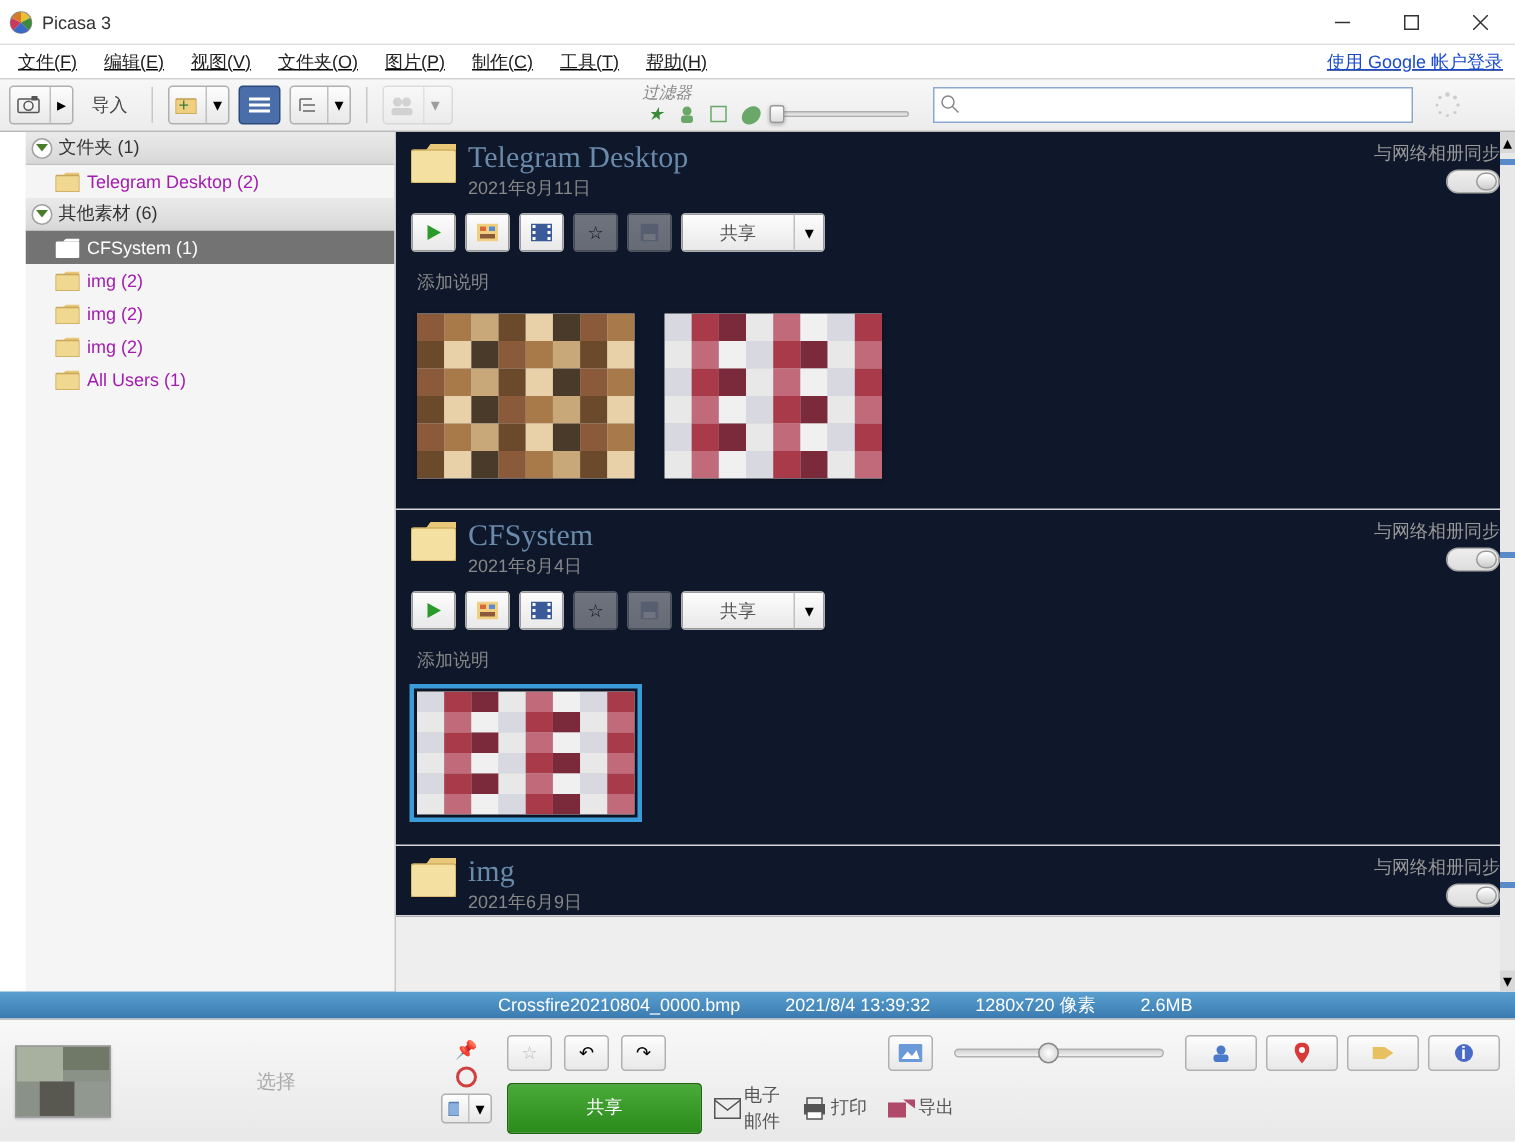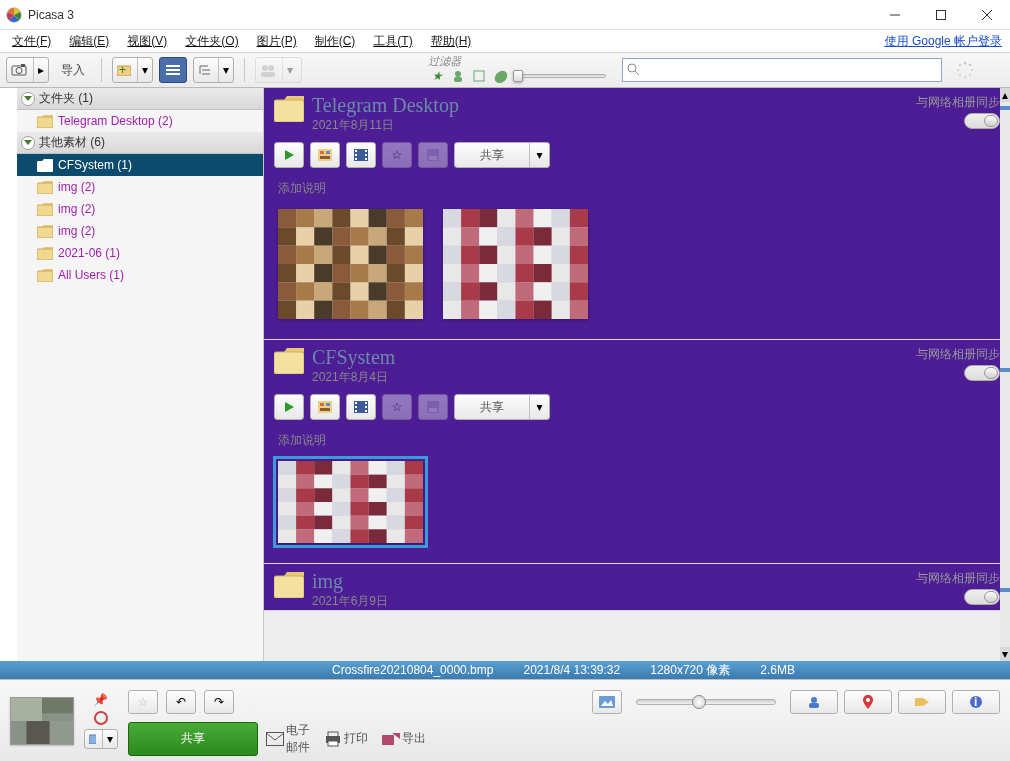--- a/index.html
+++ b/index.html
@@ -26,25 +26,25 @@
 .filter-slider { width: 90px; height: 4px; background: linear-gradient(#d0d0d0,#f0f0f0); border: 1px solid #b0b0b0; border-radius: 2px; margin: 0 4px; position: relative; }
 .filter-slider .thumb { position: absolute; left: -4px; top: -5px; width: 10px; height: 12px; background: linear-gradient(#fff,#ddd); border: 1px solid #999; border-radius: 2px; }
 .searchbox { width: 320px; height: 24px; border: 1px solid #8aa8d0; background: #fff; display: flex; align-items: center; padding: 0 4px; margin-left: 6px; }
 .spinner { width: 18px; height: 18px; margin: 0 8px; }
 .main { flex: 1; display: flex; min-height: 0; padding-left: 17px; }
 .sidebar { width: 247px; background: #f5f5f5; border-right: 1px solid #c8c8c8; overflow-y: auto; }
 .tree-header { height: 22px; background: linear-gradient(#eaeaea,#d8d8d8); border-bottom: 1px solid #c0c0c0; display: flex; align-items: center; padding: 0 4px; gap: 4px; font-weight: normal; color: #333; }
 .tri-circle { width: 14px; height: 14px; border-radius: 50%; background: #fff; border: 1px solid #a0a0a0; display: flex; align-items: center; justify-content: center; }
 .tri-circle .t { width: 0; height: 0; border-left: 4px solid transparent; border-right: 4px solid transparent; border-top: 5px solid #4a7a2a; }
 .tree-item { height: 22px; display: flex; align-items: center; padding: 0 4px 0 20px; gap: 5px; color: #a21caf; }
-.tree-item.selected { background: #0c4a6e; color: #fff; }
+.tree-item.selected { background: #737373; color: #fff; }
 .folder-icon { width: 16px; height: 13px; }
 .content { flex: 1; background: #eeeeee; overflow-y: auto; position: relative; }
 .content-inner { padding: 0; }
-.album { background: #4c1d95; border-bottom: 1px solid #d8d8d8; }
+.album { background: #0f172a; border-bottom: 1px solid #d8d8d8; }
 .album-header { display: flex; align-items: flex-start; padding: 6px 10px 0 10px; }
 .album-header .big-folder { width: 30px; height: 26px; margin-right: 8px; margin-top: 2px; }
 .album-title { font-family: Georgia, serif; font-size: 20px; color: #6a8aaa; font-weight: normal; }
 .album-date { color: #888; font-size: 12px; }
 .sync { margin-left: auto; text-align: right; color: #999; font-size: 11px; }
 .sync-toggle { width: 36px; height: 16px; border: 1px solid #aaa; border-radius: 8px; background: linear-gradient(#eee,#ddd); margin-top: 2px; margin-left: auto; position: relative; }
 .sync-toggle::after { content: ""; position: absolute; right: 1px; top: 1px; width: 14px; height: 12px; border-radius: 6px; background: linear-gradient(#fff,#ccc); border: 1px solid #999; box-sizing: border-box; }
 .album-actions { display: flex; align-items: center; gap: 6px; padding: 8px 10px; }
 .abtn { width: 30px; height: 26px; border: 1px solid #b0b0b0; border-radius: 3px; background: linear-gradient(#fdfdfd,#e8e8e8); display: flex; align-items: center; justify-content: center; }
 .abtn.disabled { opacity: 0.4; }
@@ -256,27 +256,20 @@
             <rect x="0" y="2" width="16" height="11" rx="1" fill="#f0d890" stroke="#c8a858"></rect>
           </svg>
           <span>img (2)</span>
         </div>
         <div class="tree-item ">
           <svg class="folder-icon" viewBox="0 0 16 13">
             <path d="M0 2 L5 2 L7 0 L16 0 L16 2 L0 2 Z" fill="#e8c878"></path>
             <rect x="0" y="2" width="16" height="11" rx="1" fill="#f0d890" stroke="#c8a858"></rect>
           </svg>
           <span>img (2)</span>
-        </div>
-        <div class="tree-item ">
-          <svg class="folder-icon" viewBox="0 0 16 13">
-            <path d="M0 2 L5 2 L7 0 L16 0 L16 2 L0 2 Z" fill="#e8c878"></path>
-            <rect x="0" y="2" width="16" height="11" rx="1" fill="#f0d890" stroke="#c8a858"></rect>
-          </svg>
-          <span>2021-06 (1)</span>
         </div>
         <div class="tree-item ">
           <svg class="folder-icon" viewBox="0 0 16 13">
             <path d="M0 2 L5 2 L7 0 L16 0 L16 2 L0 2 Z" fill="#e8c878"></path>
             <rect x="0" y="2" width="16" height="11" rx="1" fill="#f0d890" stroke="#c8a858"></rect>
           </svg>
           <span>All Users (1)</span>
         </div>
       </div>
   </div>
@@ -583,20 +576,21 @@
 <div class="bottombar">
   <div class="tray-thumb">
     <svg class="mosaic" viewBox="0 0 8 6" preserveAspectRatio="none">
         <rect width="8" height="6" fill="#8a9288"></rect>
         <rect x="0" y="0" width="4" height="3" fill="#a8b0a0"></rect>
         <rect x="4" y="0" width="4" height="2" fill="#707868"></rect>
         <rect x="2" y="3" width="3" height="3" fill="#585850"></rect>
         <rect x="5" y="3" width="3" height="3" fill="#909890"></rect>
       </svg>
   </div>
+  <div class="tray-label">选择</div>
   <div class="tray-ctrl">
     <span class="pin">📌</span>
     <span class="redcircle"></span>
     <div class="tbtn split" style="width:34px;height:20px">
       <svg width="12" height="10">
           <rect x="0" y="1" width="12" height="9" rx="1" fill="#8ab0e0" stroke="#5a80b0"></rect>
         </svg>
       <span class="chev">▾</span>
     </div>
   </div>

